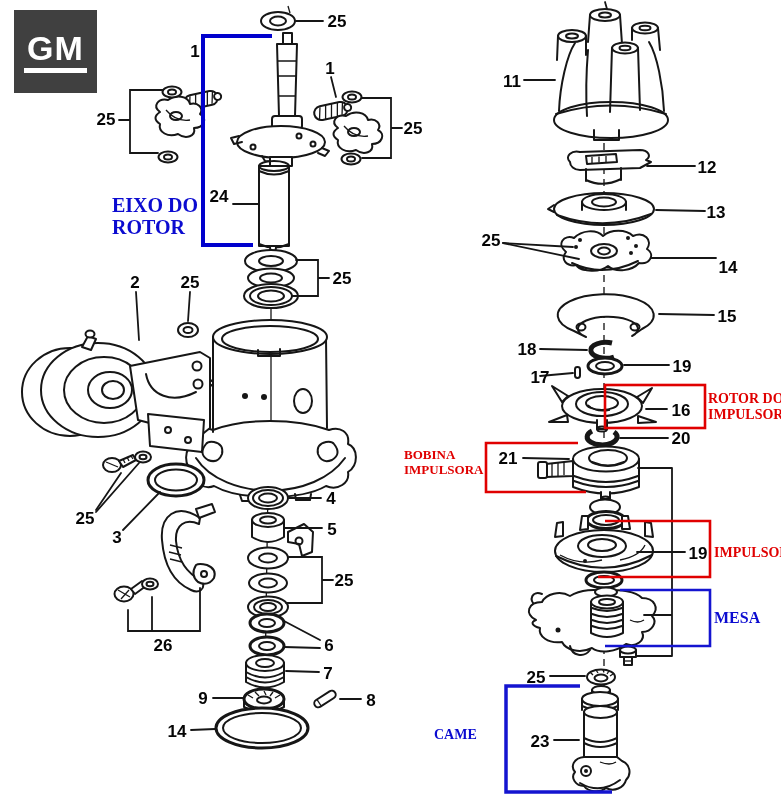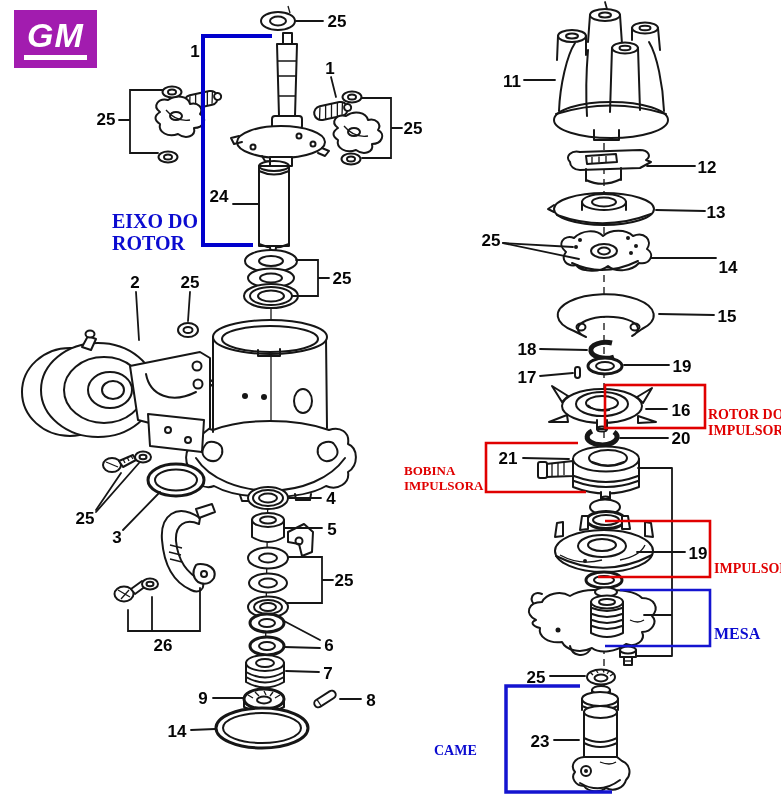--- a/index.html
+++ b/index.html
@@ -11,25 +11,25 @@
   svg .nf{fill:none;stroke:#161616;stroke-width:2;stroke-linecap:round;stroke-linejoin:round;}
   svg .thin{fill:none;stroke:#161616;stroke-width:1.3;}
   svg .thick{fill:#fff;stroke:#161616;stroke-width:3;}
   svg .dk{fill:#161616;stroke:none;}
   svg .dash{fill:none;stroke:#222;stroke-width:1.4;stroke-dasharray:7 5;}
   svg .blue{fill:none;stroke:#0000cd;stroke-width:4;stroke-linejoin:miter;}
   svg .blue2{fill:none;stroke:#1414d0;stroke-width:2.6;stroke-linejoin:miter;}
   svg .red2{fill:none;stroke:#e00000;stroke-width:2.6;stroke-linejoin:miter;}
   .callout{position:absolute;transform:translate(-50%,-50%);font-weight:bold;font-size:17px;
            color:#050505;white-space:nowrap;line-height:1;}
-  .ann{position:absolute;font-family:"Liberation Serif",serif;font-weight:bold;white-space:nowrap;line-height:1.12;margin-top:16px;}
+  .ann{position:absolute;font-family:"Liberation Serif",serif;font-weight:bold;white-space:nowrap;line-height:1.12;}
   .ann.blue{color:#0b0bd0;}
   .ann.red{color:#e00000;}
-  #gm-logo{position:absolute;left:14px;top:10px;width:83px;height:58px;background:#a21caf;
-           display:flex;align-items:center;justify-content:center;font-style:italic;}
+  #gm-logo{position:absolute;left:14px;top:10px;width:83px;height:83px;background:#404040;
+           display:flex;align-items:center;justify-content:center;}
   #gm-logo span{color:#fff;font-weight:bold;font-size:34px;letter-spacing:1px;
                 border-bottom:5px solid #fff;padding:0 3px 3px;line-height:1;}
 </style>
 </head>
 <body>
 
 <div id="canvas">
 
   <div id="gm-logo">
     <span>GM</span>
@@ -486,21 +486,21 @@
   <span class="callout" style="left:371px;top:700px">8</span>
   <span class="callout" style="left:177px;top:731px">14</span>
   <span class="callout" style="left:512px;top:81px">11</span>
   <span class="callout" style="left:707px;top:167px">12</span>
   <span class="callout" style="left:716px;top:212px">13</span>
   <span class="callout" style="left:491px;top:240px">25</span>
   <span class="callout" style="left:728px;top:267px">14</span>
   <span class="callout" style="left:727px;top:316px">15</span>
   <span class="callout" style="left:527px;top:349px">18</span>
   <span class="callout" style="left:682px;top:366px">19</span>
-  <span class="callout" style="left:527px;top:377px">17</span>
+  <span class="callout" style="left:540px;top:377px">17</span>
   <span class="callout" style="left:681px;top:410px">16</span>
   <span class="callout" style="left:681px;top:438px">20</span>
   <span class="callout" style="left:508px;top:458px">21</span>
   <span class="callout" style="left:698px;top:553px">19</span>
   <span class="callout" style="left:536px;top:677px">25</span>
   <span class="callout" style="left:540px;top:741px">23</span>
 
   <div class="ann blue" style="left:112px;top:194px;font-size:20px">
     <div>EIXO DO</div>
     <div>ROTOR</div>

